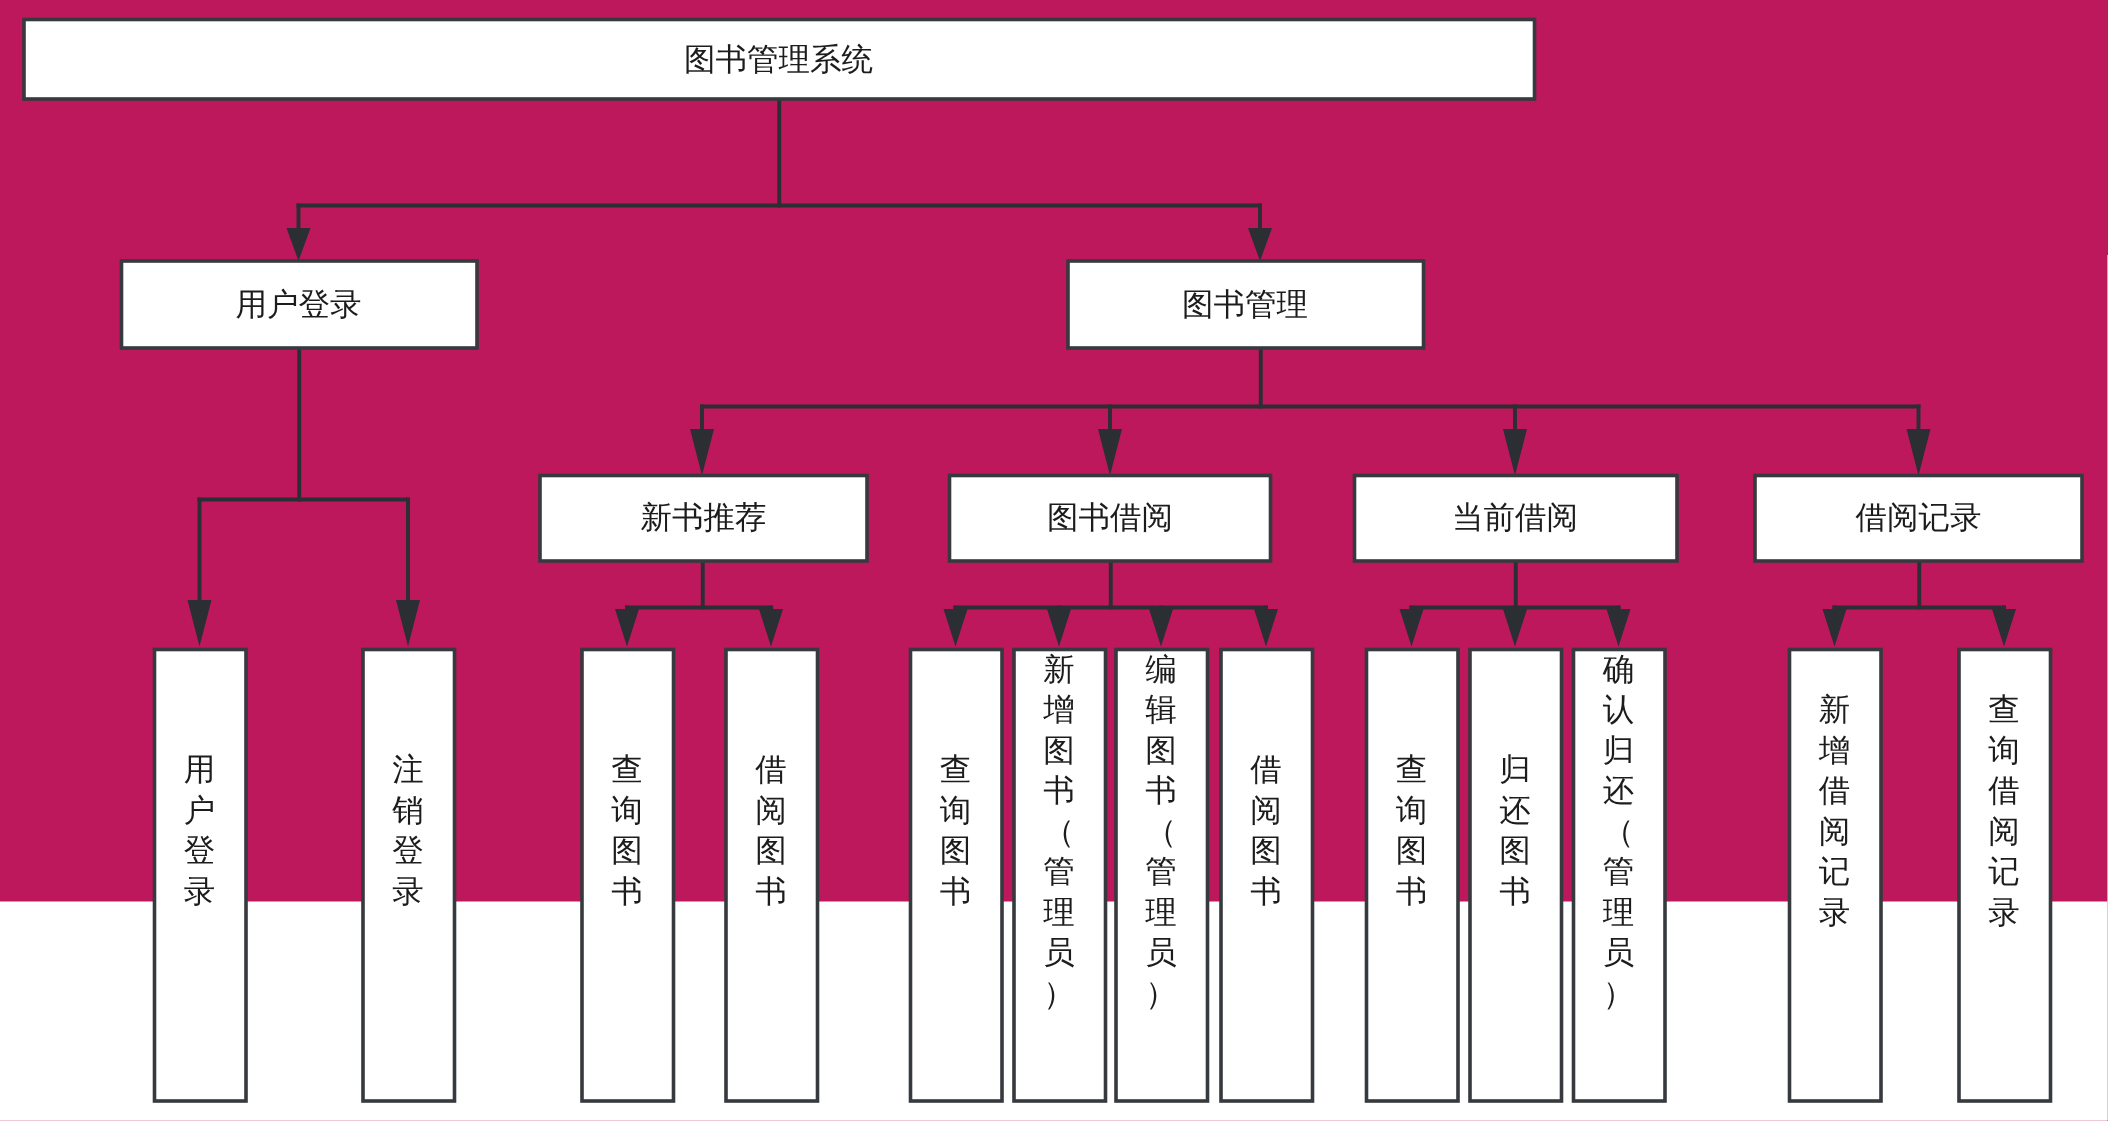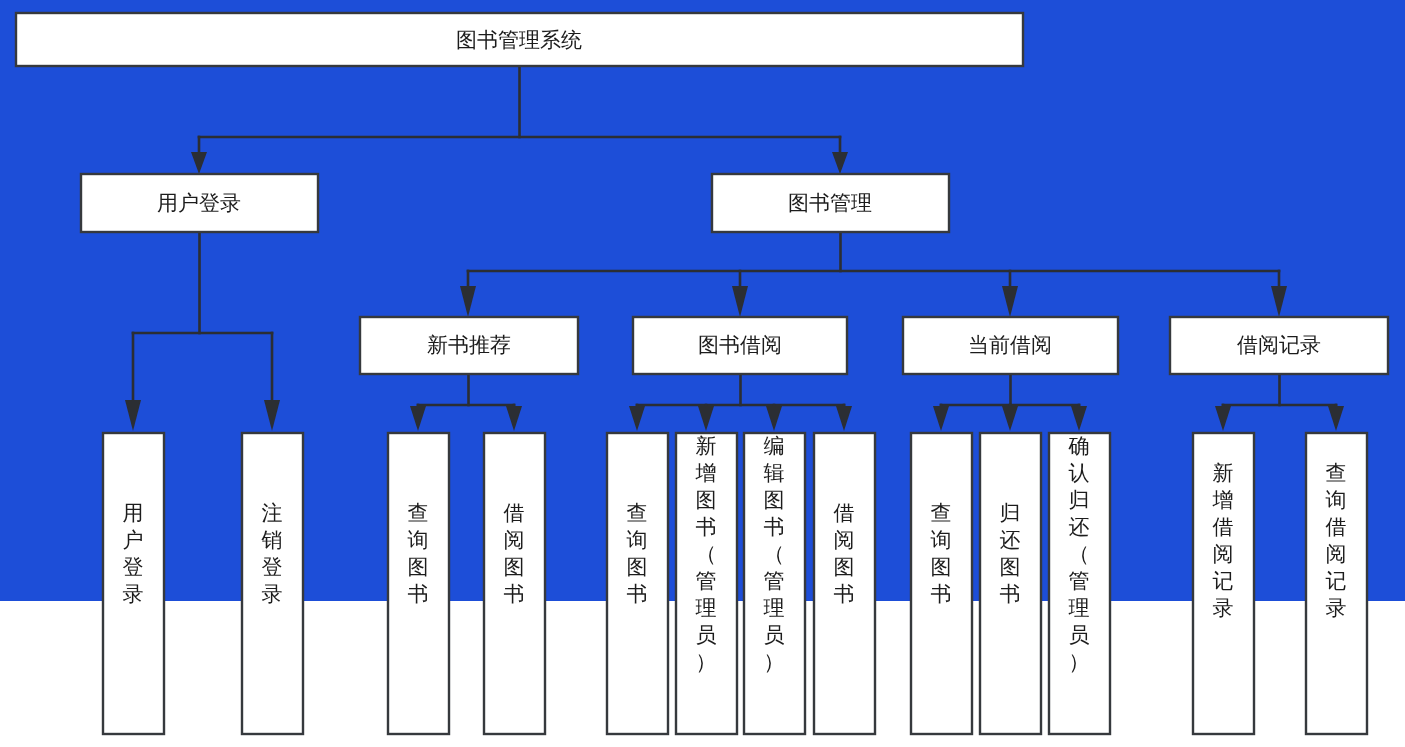--- a/index.html
+++ b/index.html
@@ -10,21 +10,21 @@
   body {
     width: 1405px;
     height: 747px;
     font-family: "DejaVu Sans", "Liberation Sans", sans-serif;
     overflow: hidden;
   }
   #diagram-root {
     position: relative;
     width: 1405px;
     height: 601px;
-    background: #1d4ed8;
+    background: #be185d;
   }
   svg#flow-svg {
     position: absolute;
     top: 0; left: 0;
     width: 1405px;
     height: 747px;
     display: block;
   }
   .node-box {
     fill: #ffffff;

